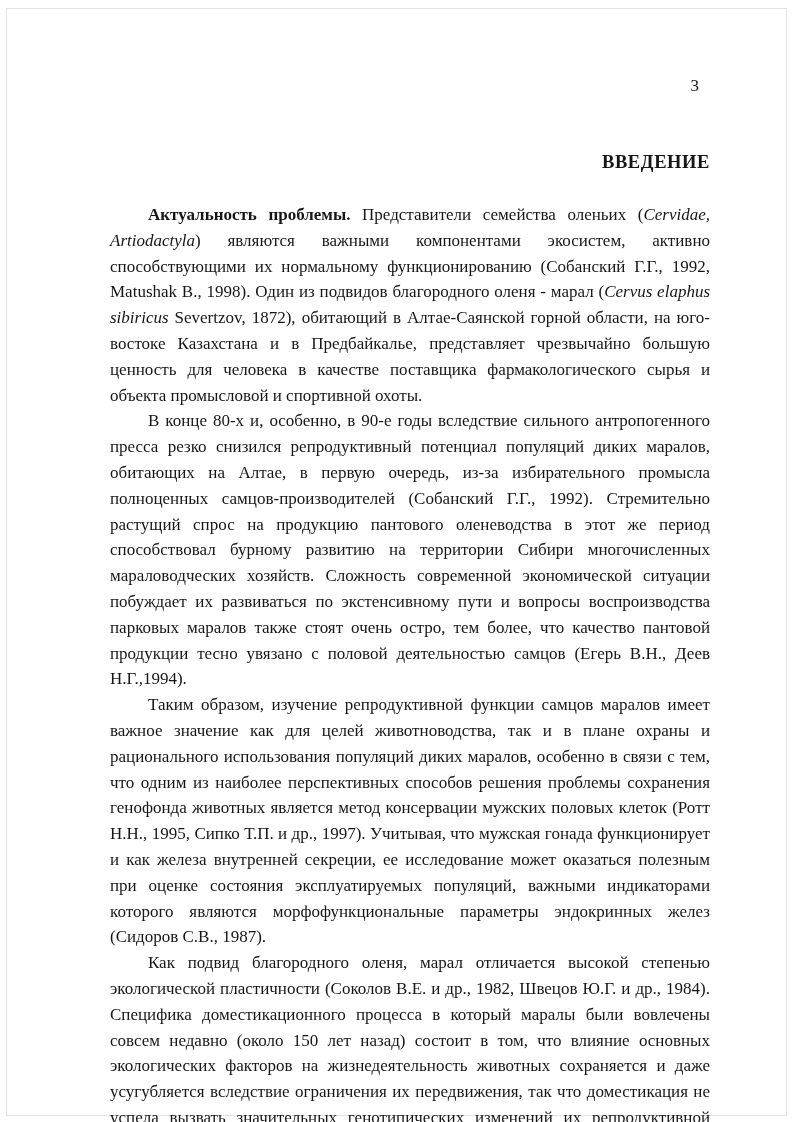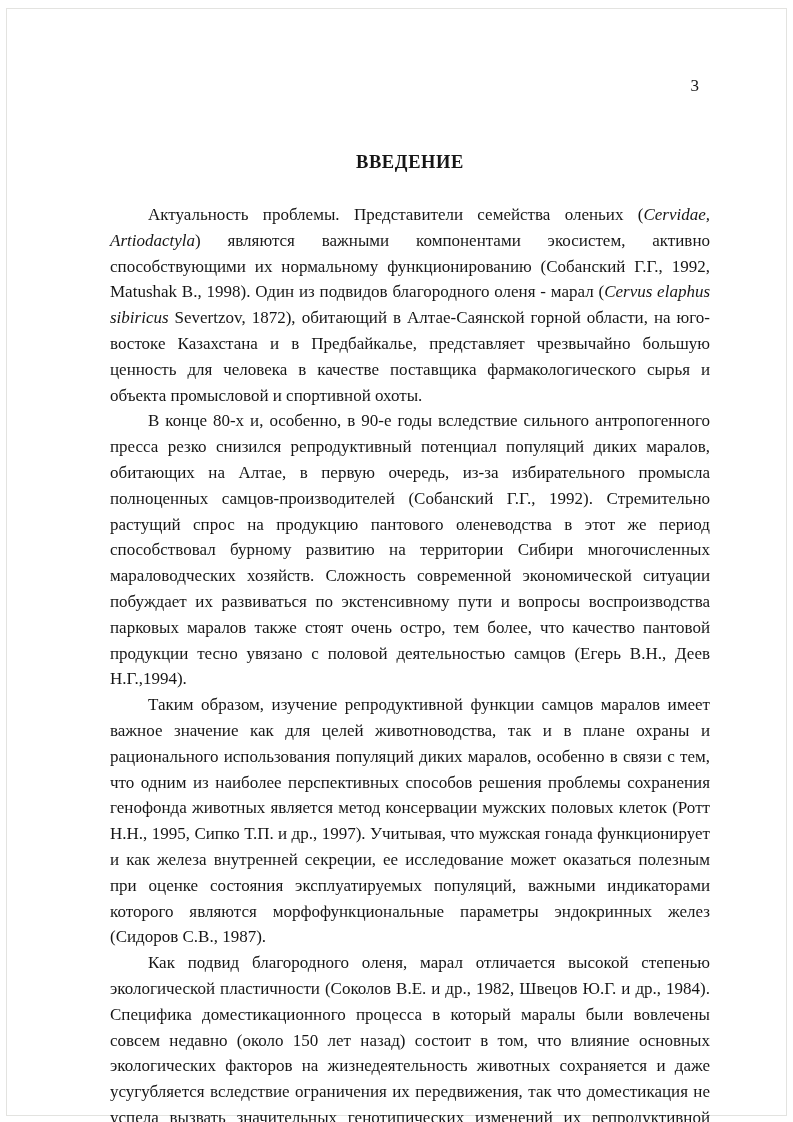--- a/index.html
+++ b/index.html
@@ -33,40 +33,40 @@
     top: 76px;
     right: 94px;
     font-size: 17px;
     line-height: 20px;
   }
   .doc-title {
     position: absolute;
     top: 152px;
     left: 110px;
     width: 600px;
-    text-align: center;
+    text-align: right;
     font-size: 18.5px;
     font-weight: bold;
     letter-spacing: 0.6px;
   }
   .doc-body {
     position: absolute;
     top: 202px;
     left: 110px;
     width: 600px;
     font-size: 17px;
     line-height: 25.8px;
     text-align: justify;
   }
   .doc-body p.para {
     margin: 0;
     padding: 0;
     text-indent: 38px;
   }
-  .doc-body b { font-weight: normal; }
+  .doc-body b { font-weight: bold; }
   .doc-body i { font-style: italic; }
 </style>
 </head>
 <body>
 
 <div class="scan-page">
   <div class="scan-edge"></div>
   <div class="page-number">3</div>
   <div class="doc-title">ВВЕДЕНИЕ</div>
   <div class="doc-body">

